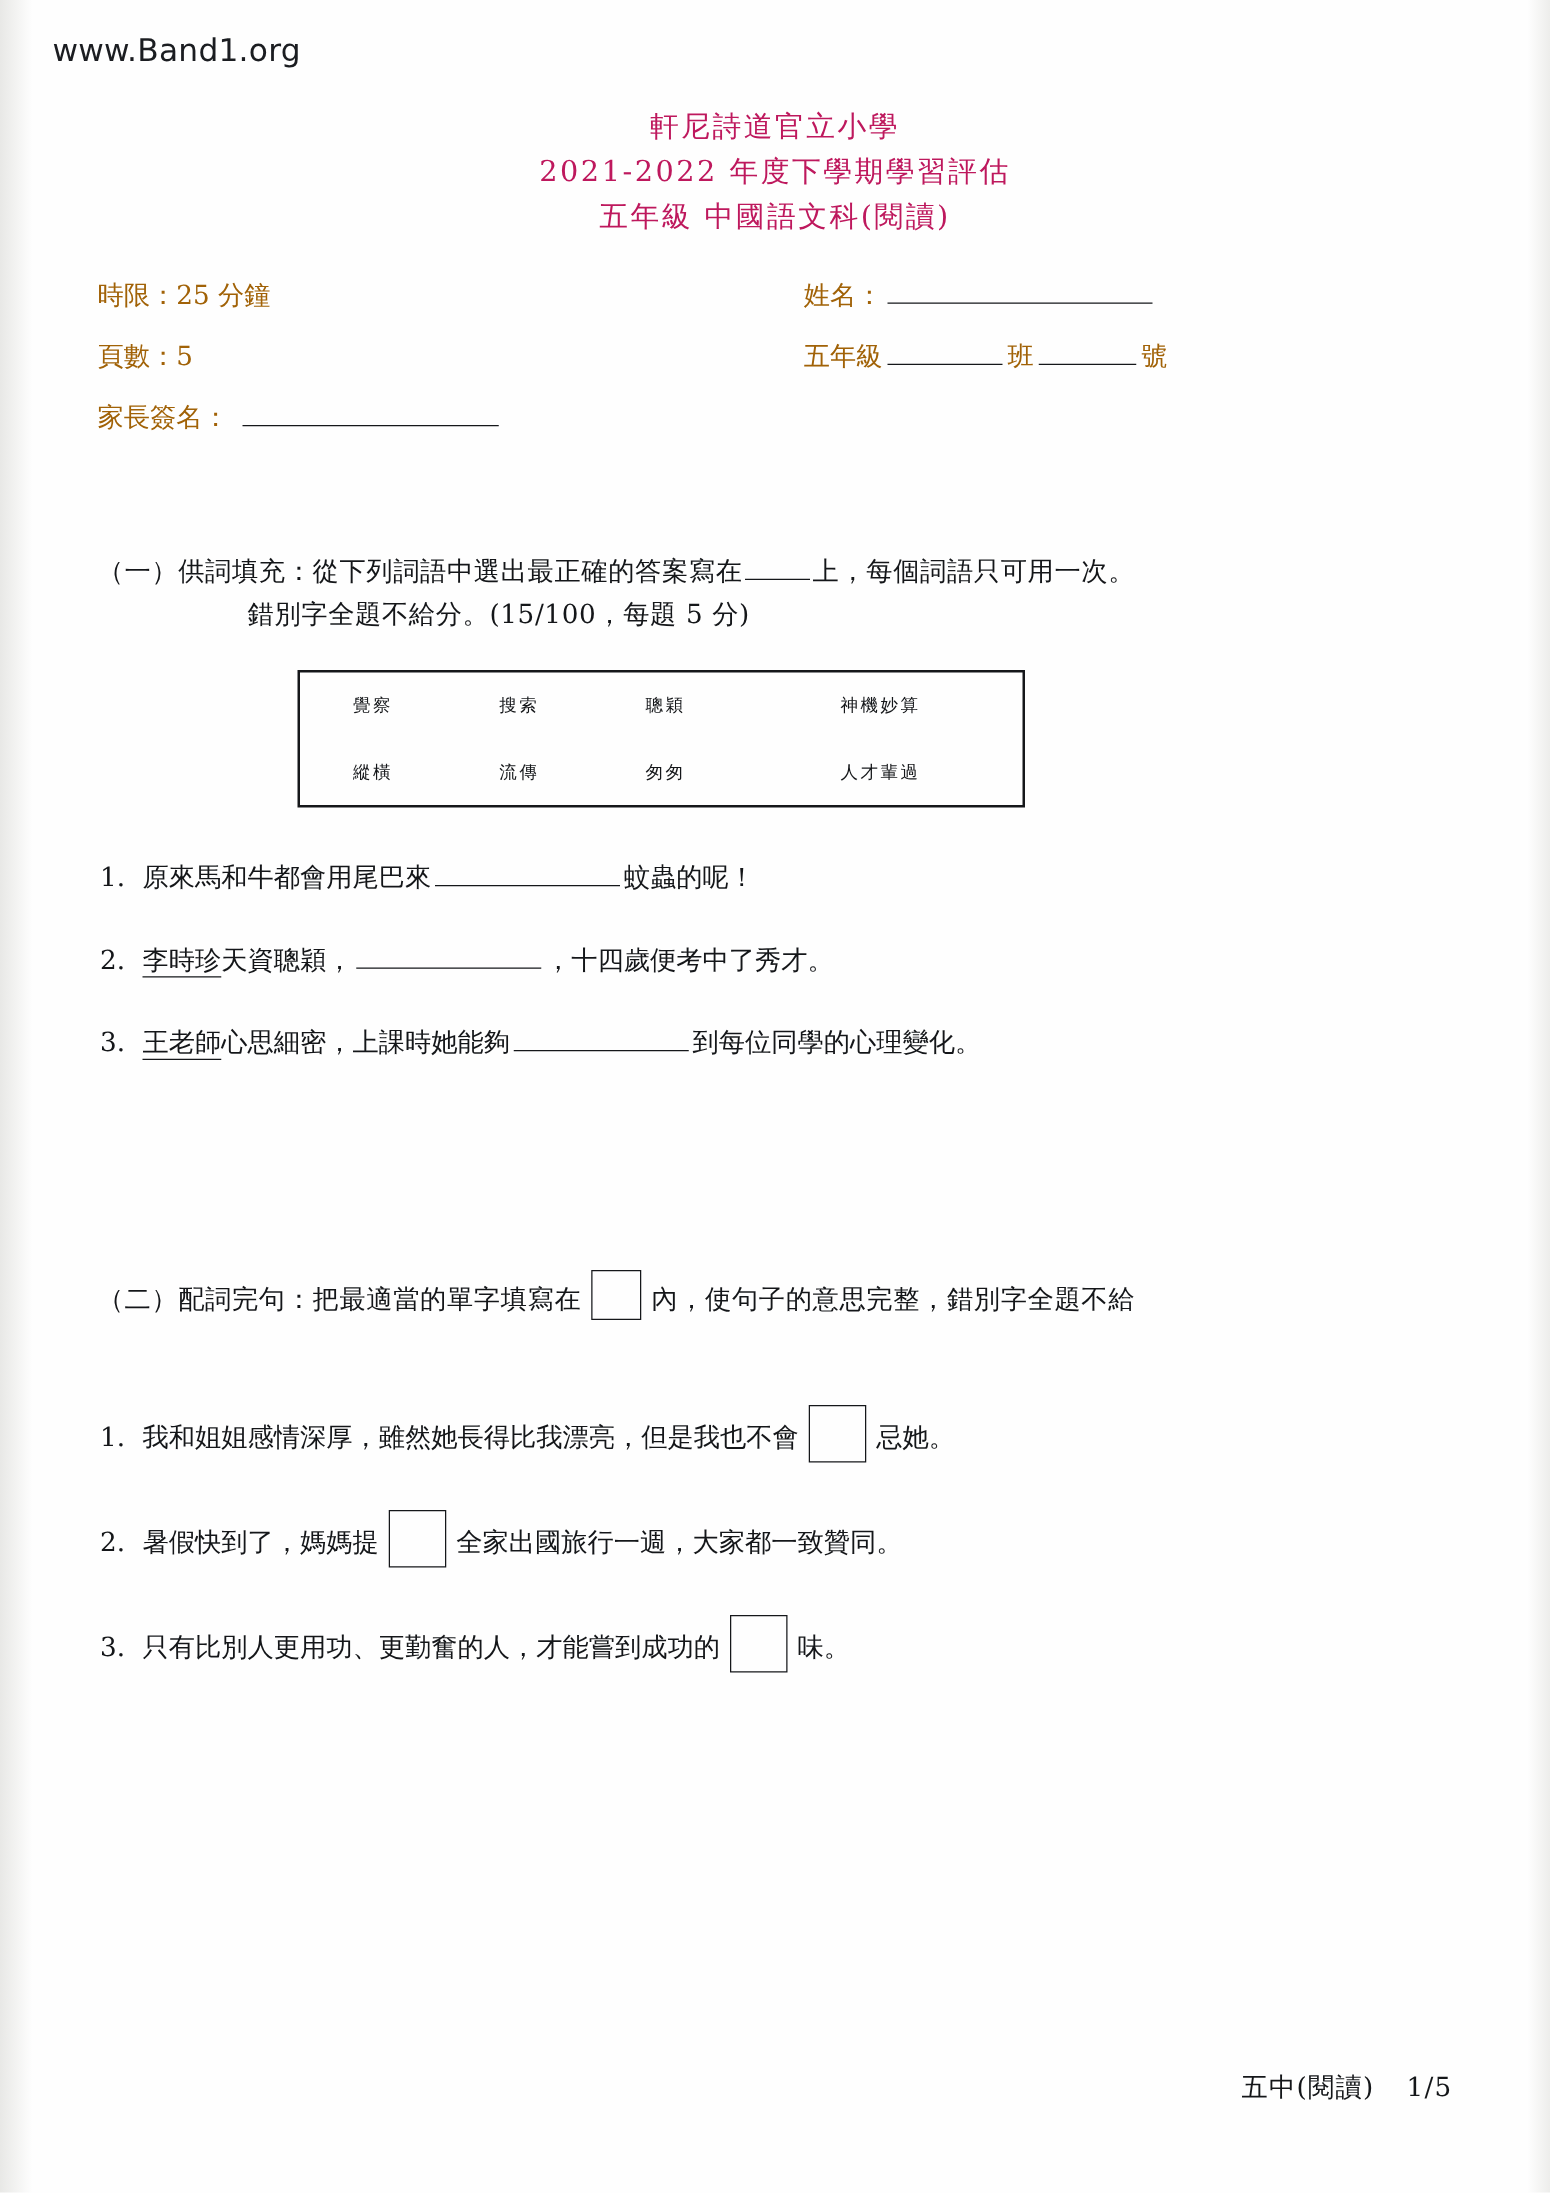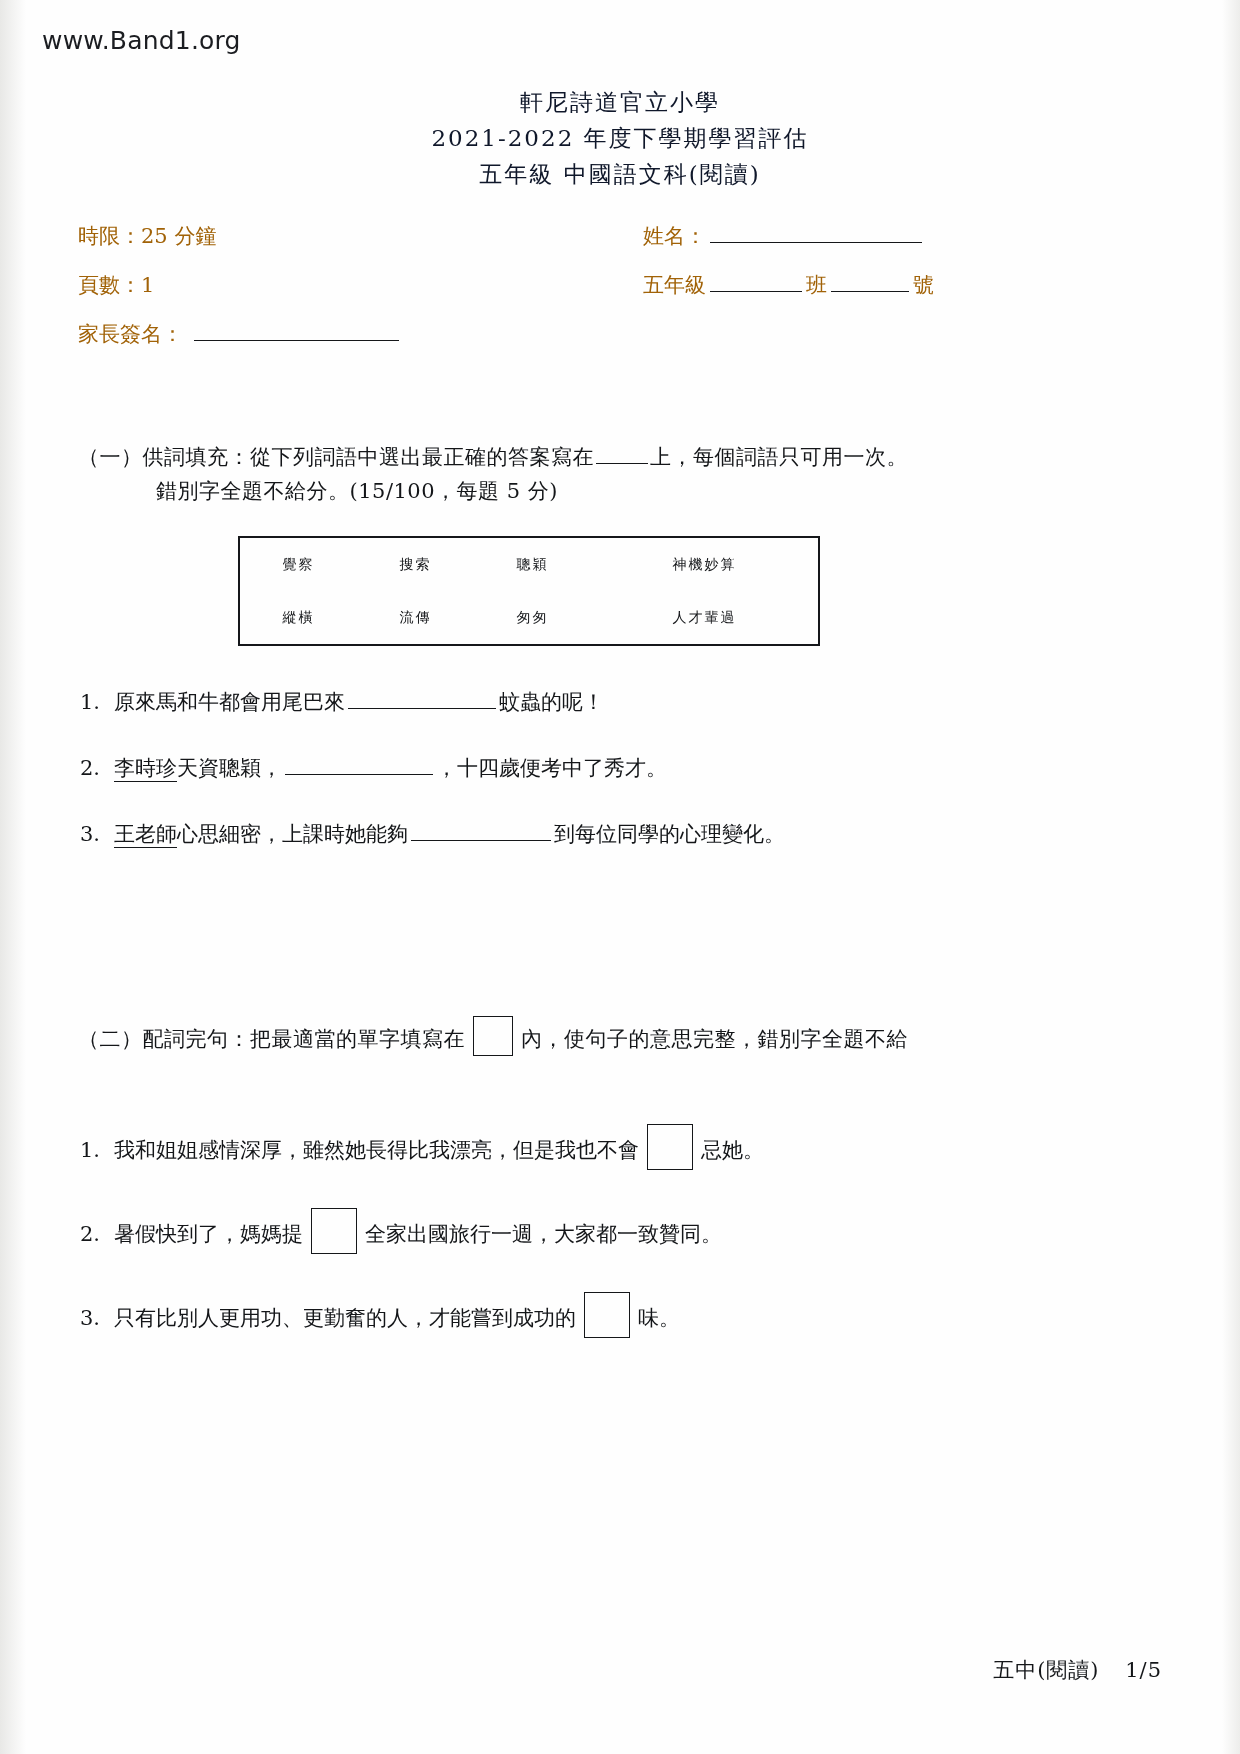--- a/index.html
+++ b/index.html
@@ -53,21 +53,21 @@
     left: 0;
     right: 0;
     top: 84px;
     text-align: center;
     font-family: "DejaVu Serif", serif;
   }
   .header div {
     font-size: 23px;
     line-height: 36px;
     letter-spacing: 2px;
-    color: #0f172a;
+    color: #be185d;
   }
   .header .h1 { font-size: 23px; }
   .header .h2 { font-size: 23px; }
   .header .h3 { font-size: 23px; }
 
   .info {
     position: absolute;
     left: 78px;
     right: 80px;
     top: 222px;
@@ -112,21 +112,21 @@
     font-family: "DejaVu Serif", serif;
     color: #141619;
   }
   .sec-title {
     font-size: 21px;
     line-height: 34px;
     letter-spacing: 0.5px;
   }
   .sec-title .indent {
     display: block;
-    margin-left: 78px;
+    margin-left: 120px;
   }
   .inline-rule {
     display: inline-block;
     border-bottom: 1.6px solid #15171a;
     width: 52px;
     height: 14px;
     margin: 0 2px;
   }
 
   
@@ -234,21 +234,21 @@
 
   <div class="info">
     <div class="info-row">
       <span class="info-left">時限：25 分鐘</span>
       <span class="info-right">
         <span>姓名：</span>
         <span class="rule w210"></span>
       </span>
     </div>
     <div class="info-row">
-      <span class="info-left">頁數：1</span>
+      <span class="info-left">頁數：5</span>
       <span class="info-right">
         <span>五年級</span>
         <span class="rule w95"></span>
         <span>班</span>
         <span class="rule w80"></span>
         <span>號</span>
       </span>
     </div>
     <div class="info-row">
       <span class="info-left">

